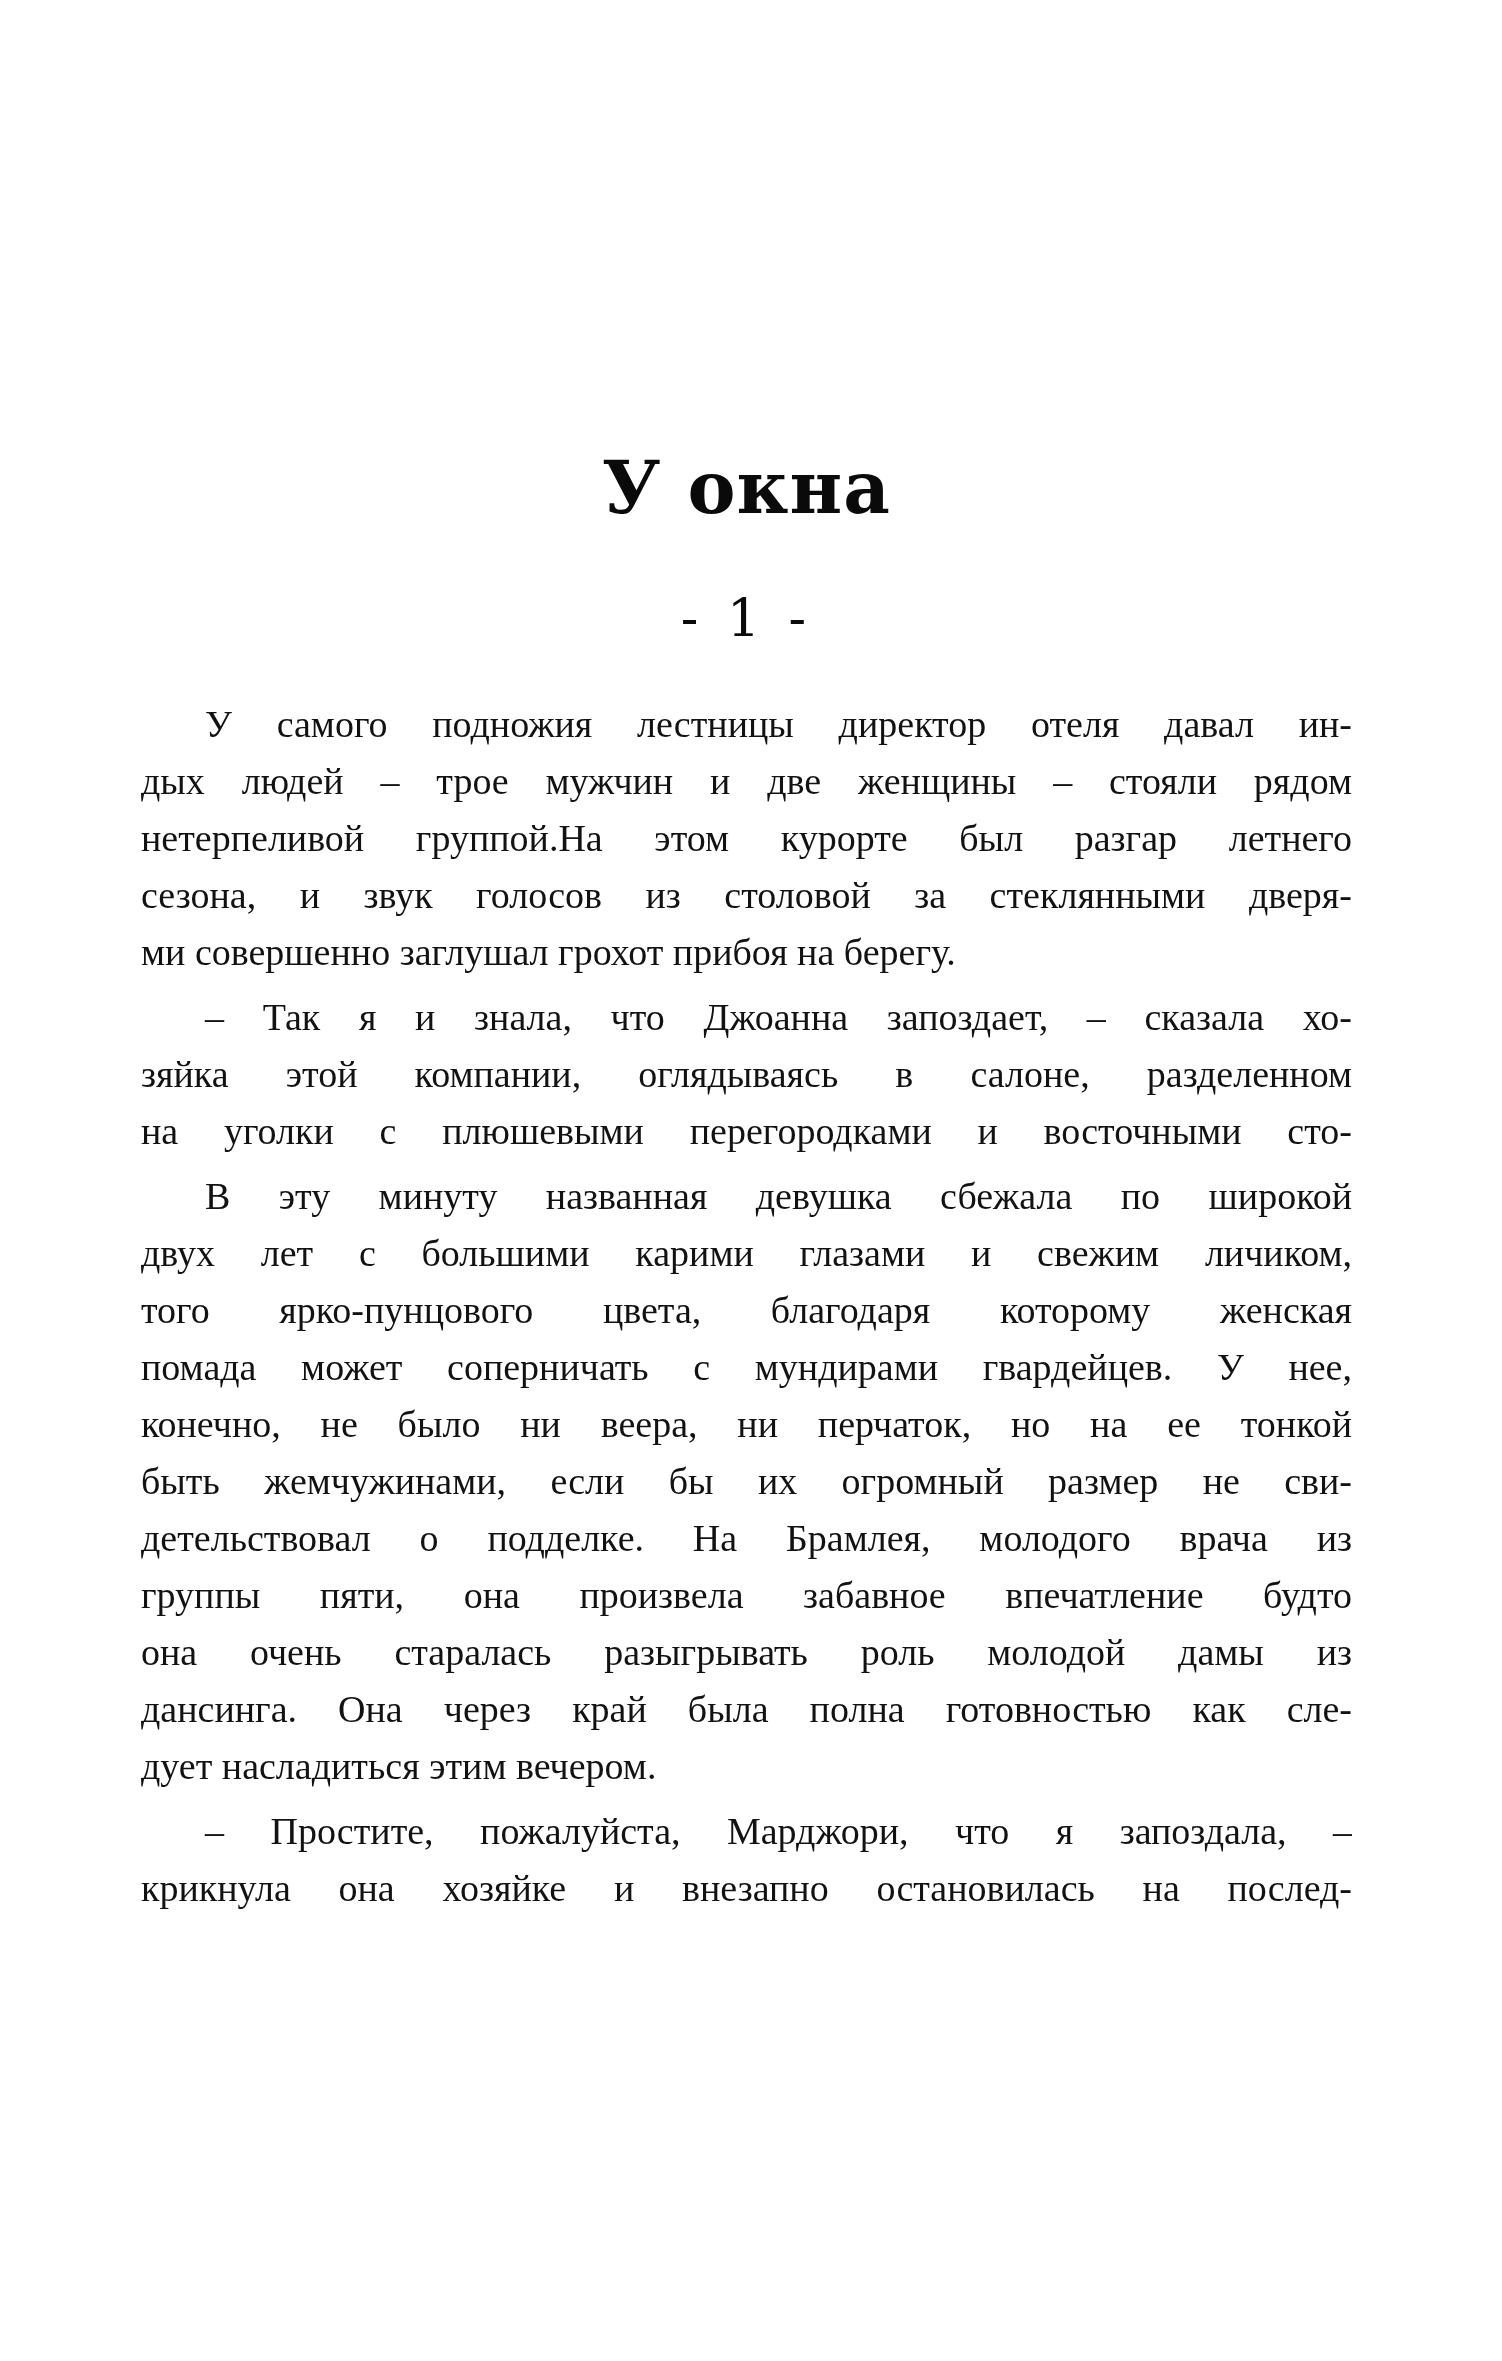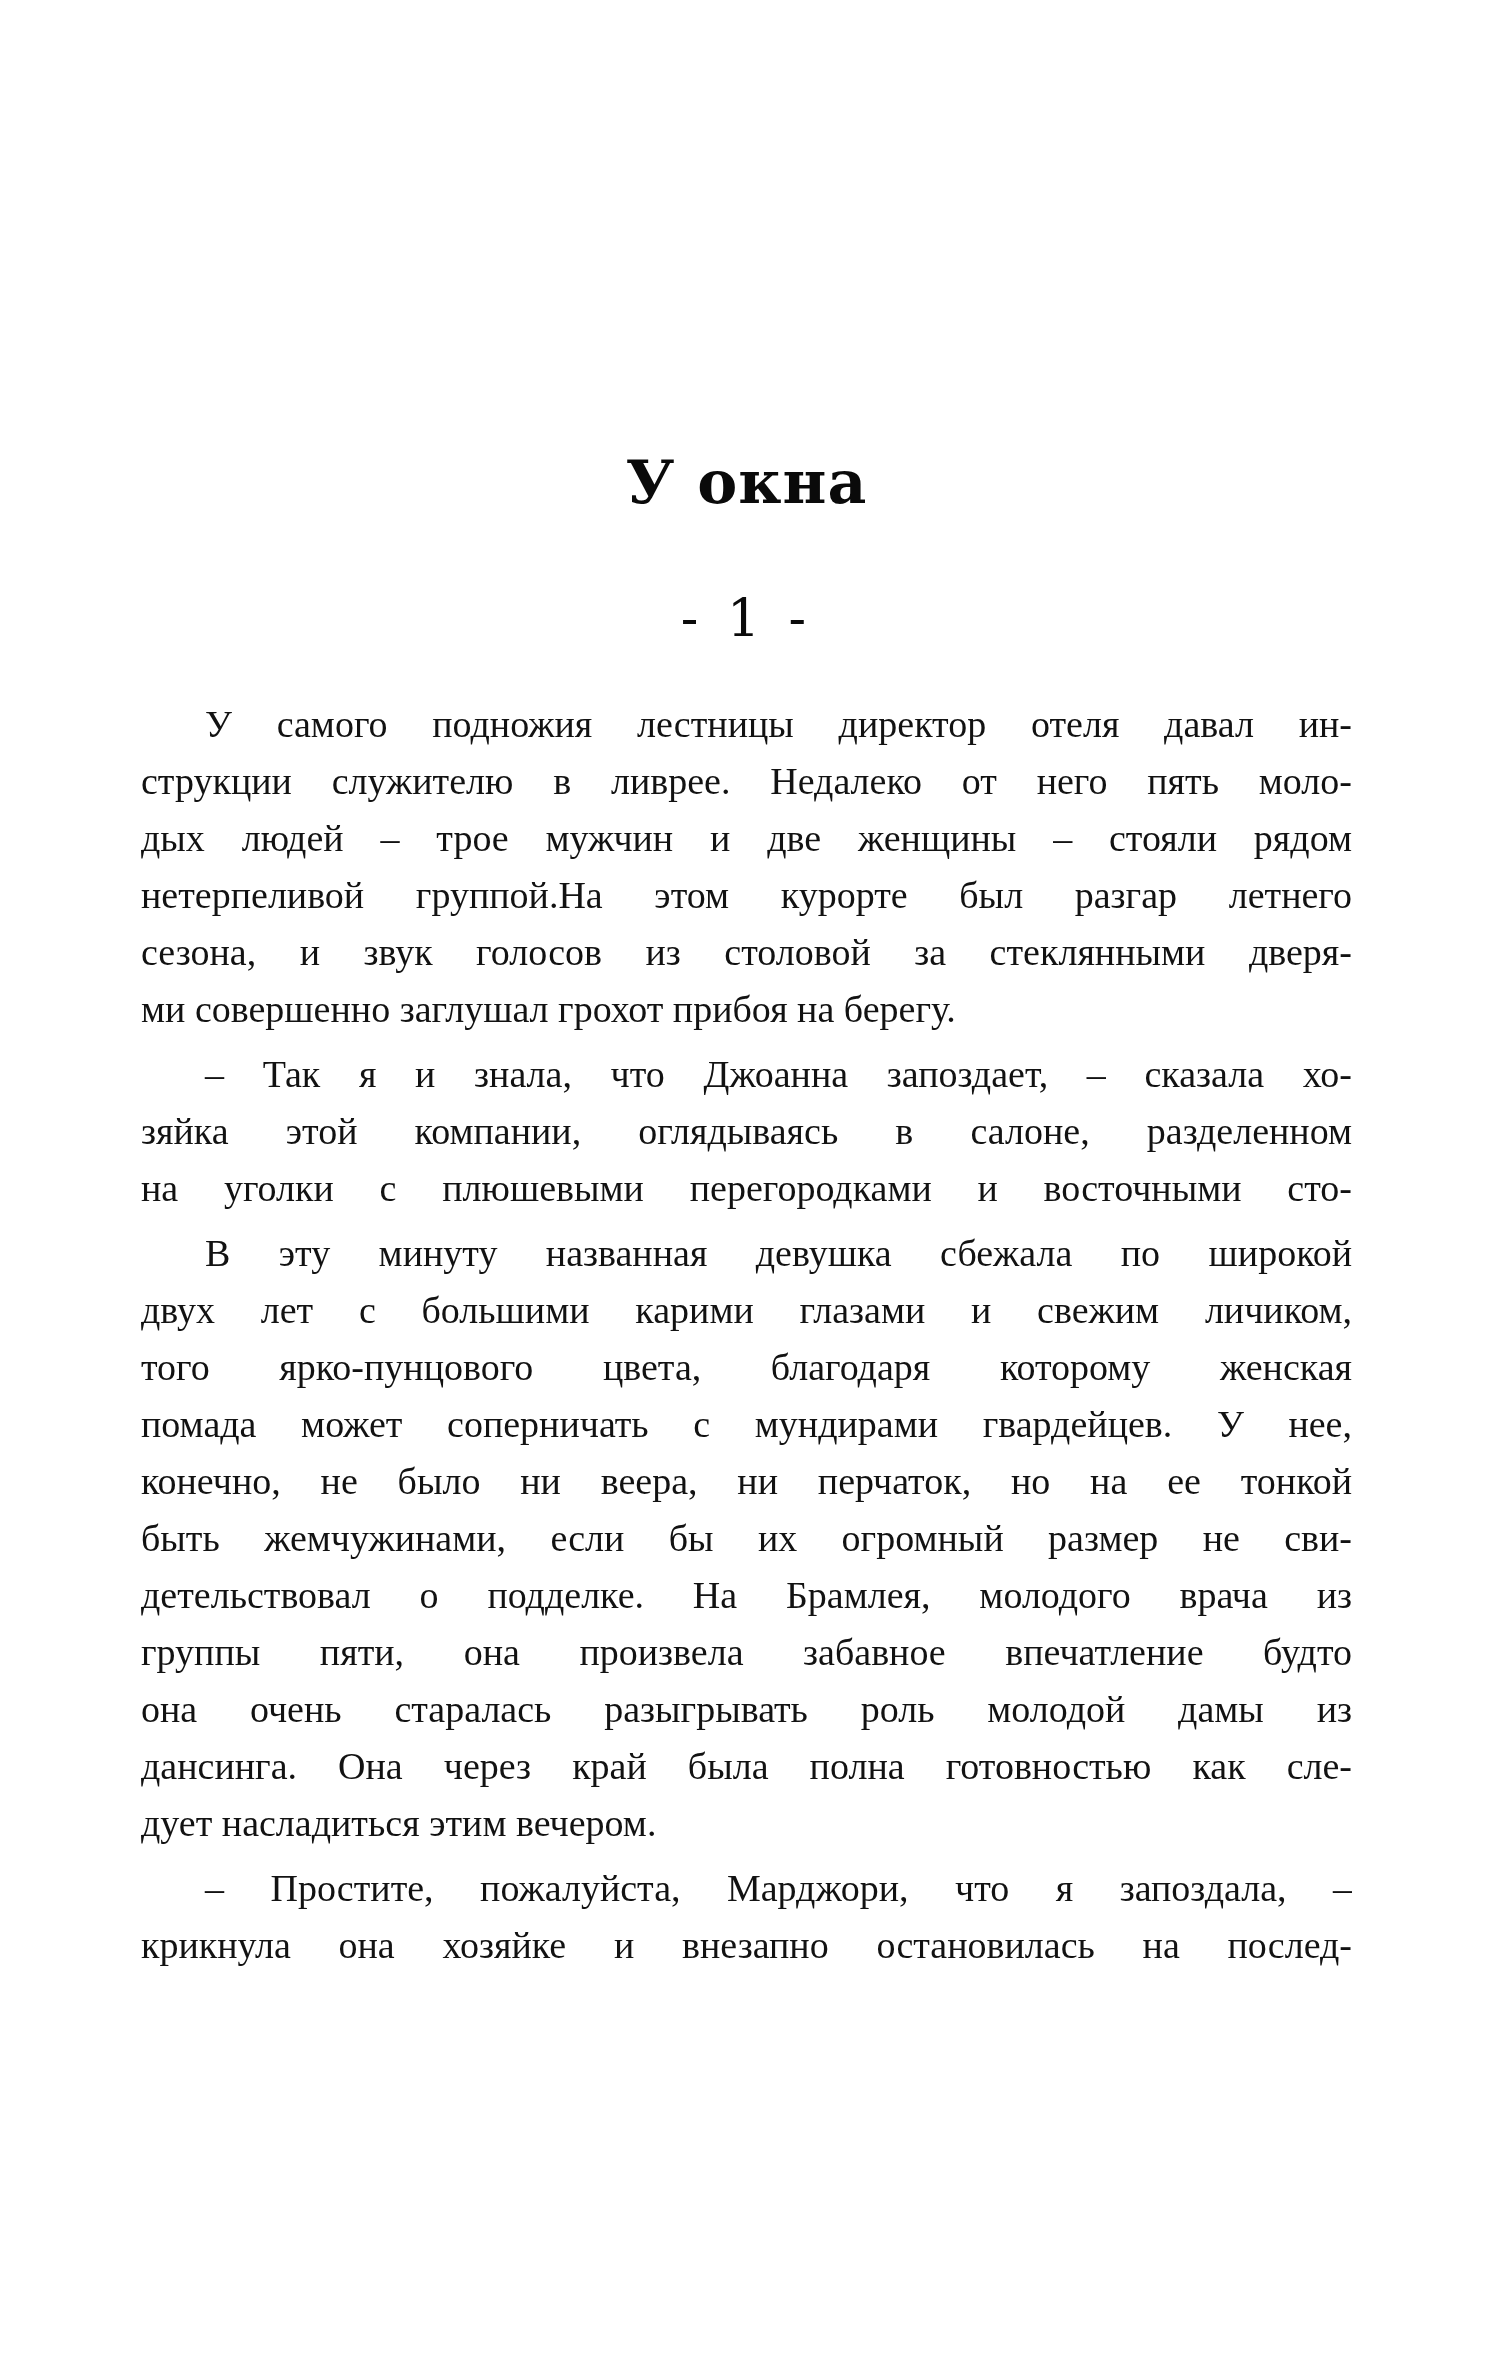--- a/index.html
+++ b/index.html
@@ -17,21 +17,21 @@
     overflow: hidden;
   }
   .chapter-title {
     position: absolute;
     top: 452px;
     left: 133px;
     width: 1227px;
     text-align: center;
     font-family: "DejaVu Serif", "Liberation Serif", serif;
     font-weight: bold;
-    font-size: 60px;
+    font-size: 72px;
     line-height: 1;
     letter-spacing: 1px;
     color: #0a0a0a;
   }
   .section-marker {
     position: absolute;
     top: 592px;
     left: 133px;
     width: 1227px;
     text-align: center;
@@ -76,21 +76,20 @@
 <div class="page">
 
   <div class="chapter-title">У окна</div>
 
   <div class="section-marker">- 1 -</div>
 
   <div class="text-block">
 
     <div class="para">
       <div class="line pfirst">У самого подножия лестницы директор отеля давал ин-</div>
-      <div class="line">струкции служителю в ливрее. Недалеко от него пять моло-</div>
       <div class="line">дых людей – трое мужчин и две женщины – стояли рядом</div>
       <div class="line">нетерпеливой группой.На этом курорте был разгар летнего</div>
       <div class="line">сезона, и звук голосов из столовой за стеклянными дверя-</div>
       <div class="line plast">ми совершенно заглушал грохот прибоя на берегу.</div>
     </div>
 
     <div class="para">
       <div class="line pfirst">– Так я и знала, что Джоанна запоздает, – сказала хо-</div>
       <div class="line">зяйка этой компании, оглядываясь в салоне, разделенном</div>
       <div class="line">на уголки с плюшевыми перегородками и восточными сто-</div>

